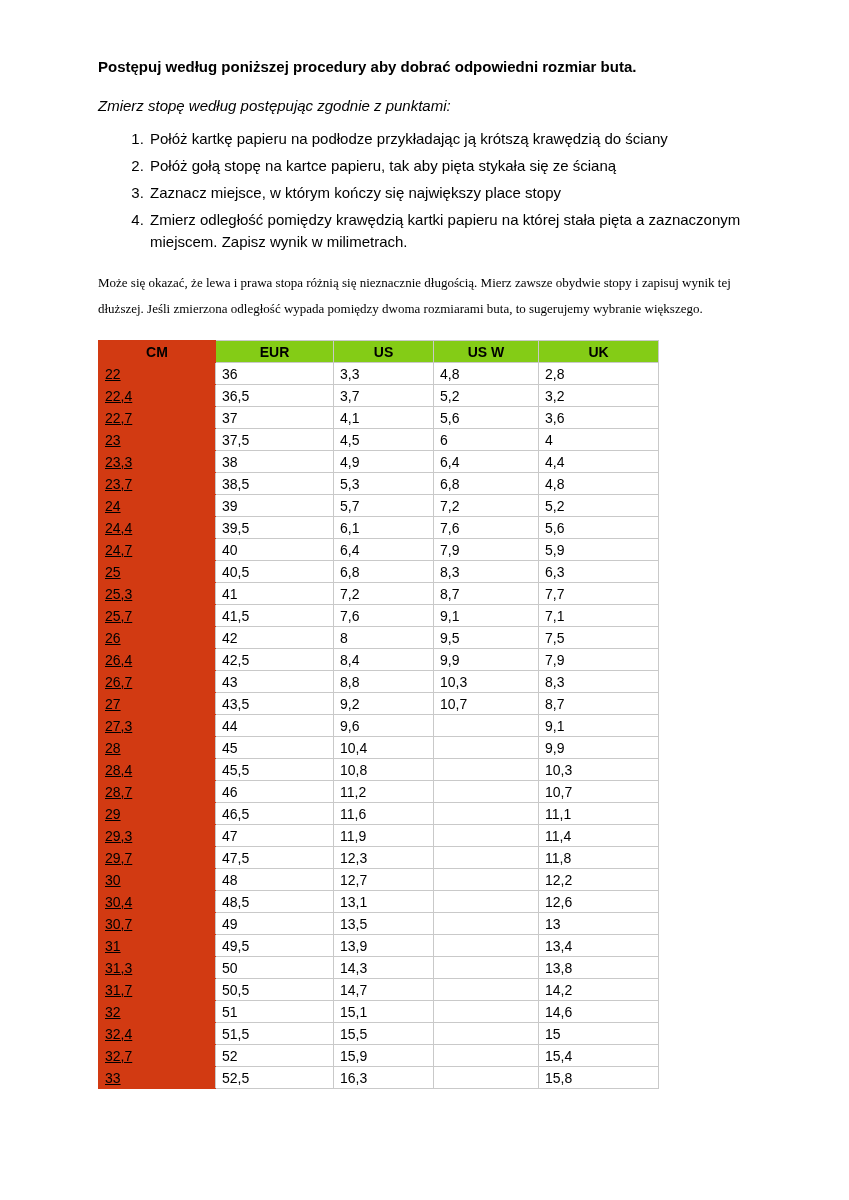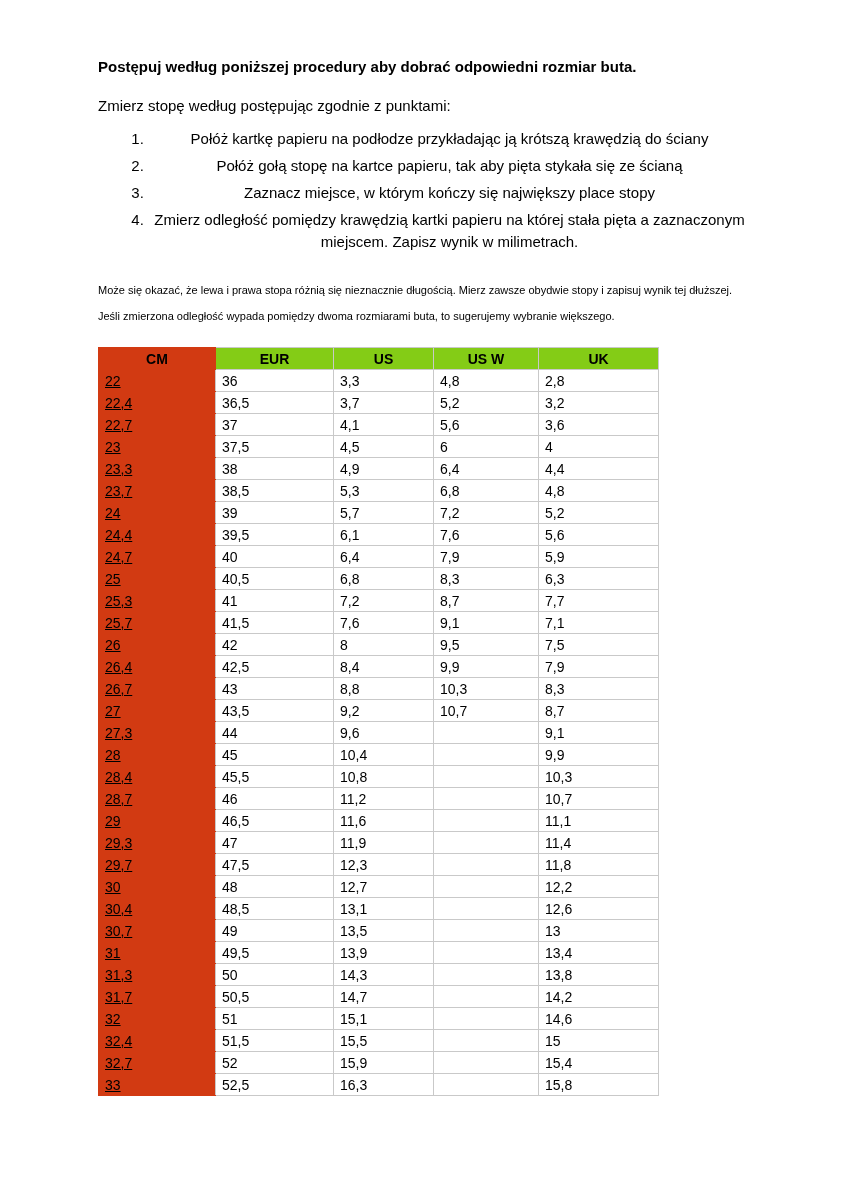--- a/index.html
+++ b/index.html
@@ -3,24 +3,24 @@
 <meta charset="utf-8">
 <style>
   :root { --accent:#d23a12; --grid:#c9c9c9; }
   * { box-sizing:border-box; }
   body { margin:0; background:#ffffff; color:#000; font-family:"Liberation Sans", sans-serif; }
   .page {
     width:849px; height:1200px; background:#fff; position:relative;
     padding:58px 100px 8px 98px; overflow:hidden;
   }
   .doc-title { font-size:15px; font-weight:bold; margin:0 0 22px 0; }
-  .intro { font-size:15px; margin:0 0 14px 0; }
-  ol.steps { margin:0 0 16px 0; padding:0 0 0 50px; font-size:15px;text-align:center; }
+  .intro { font-size:15px; margin:0 0 14px 0;font-style:italic; }
+  ol.steps { margin:0 0 16px 0; padding:0 0 0 50px; font-size:15px; }
   ol.steps li { margin:0 0 5px 0; line-height:22px; padding-left:2px; }
-  .para { font-size:11px; line-height:26px; margin:24px 0 18px 0; max-width:651px; }
+  .para { font-size:13px; line-height:26px; margin:17px 0 18px 0; max-width:651px;font-family:Liberation Serif, serif; }
   table.size-table { border-collapse:collapse; table-layout:fixed; width:560px; font-size:14px; margin-top:2px; }
   .size-table th, .size-table td { height:22px; padding:0 6px; overflow:hidden; white-space:nowrap; }
   .size-table thead th { font-weight:bold; text-align:center; border:1px solid var(--grid); background:#84cc16; }
   .size-table thead th.cm-h { background:var(--accent); color:#000000; border:1px solid var(--accent); }
   .size-table td { border:1px solid var(--grid); text-align:left; background:#fff; }
   .size-table td.cm {
     background:var(--accent); color:#000;
     border-top:1px solid var(--accent); border-bottom:1px solid var(--accent); border-left:1px solid var(--accent);text-decoration:underline;
   }
 </style>

